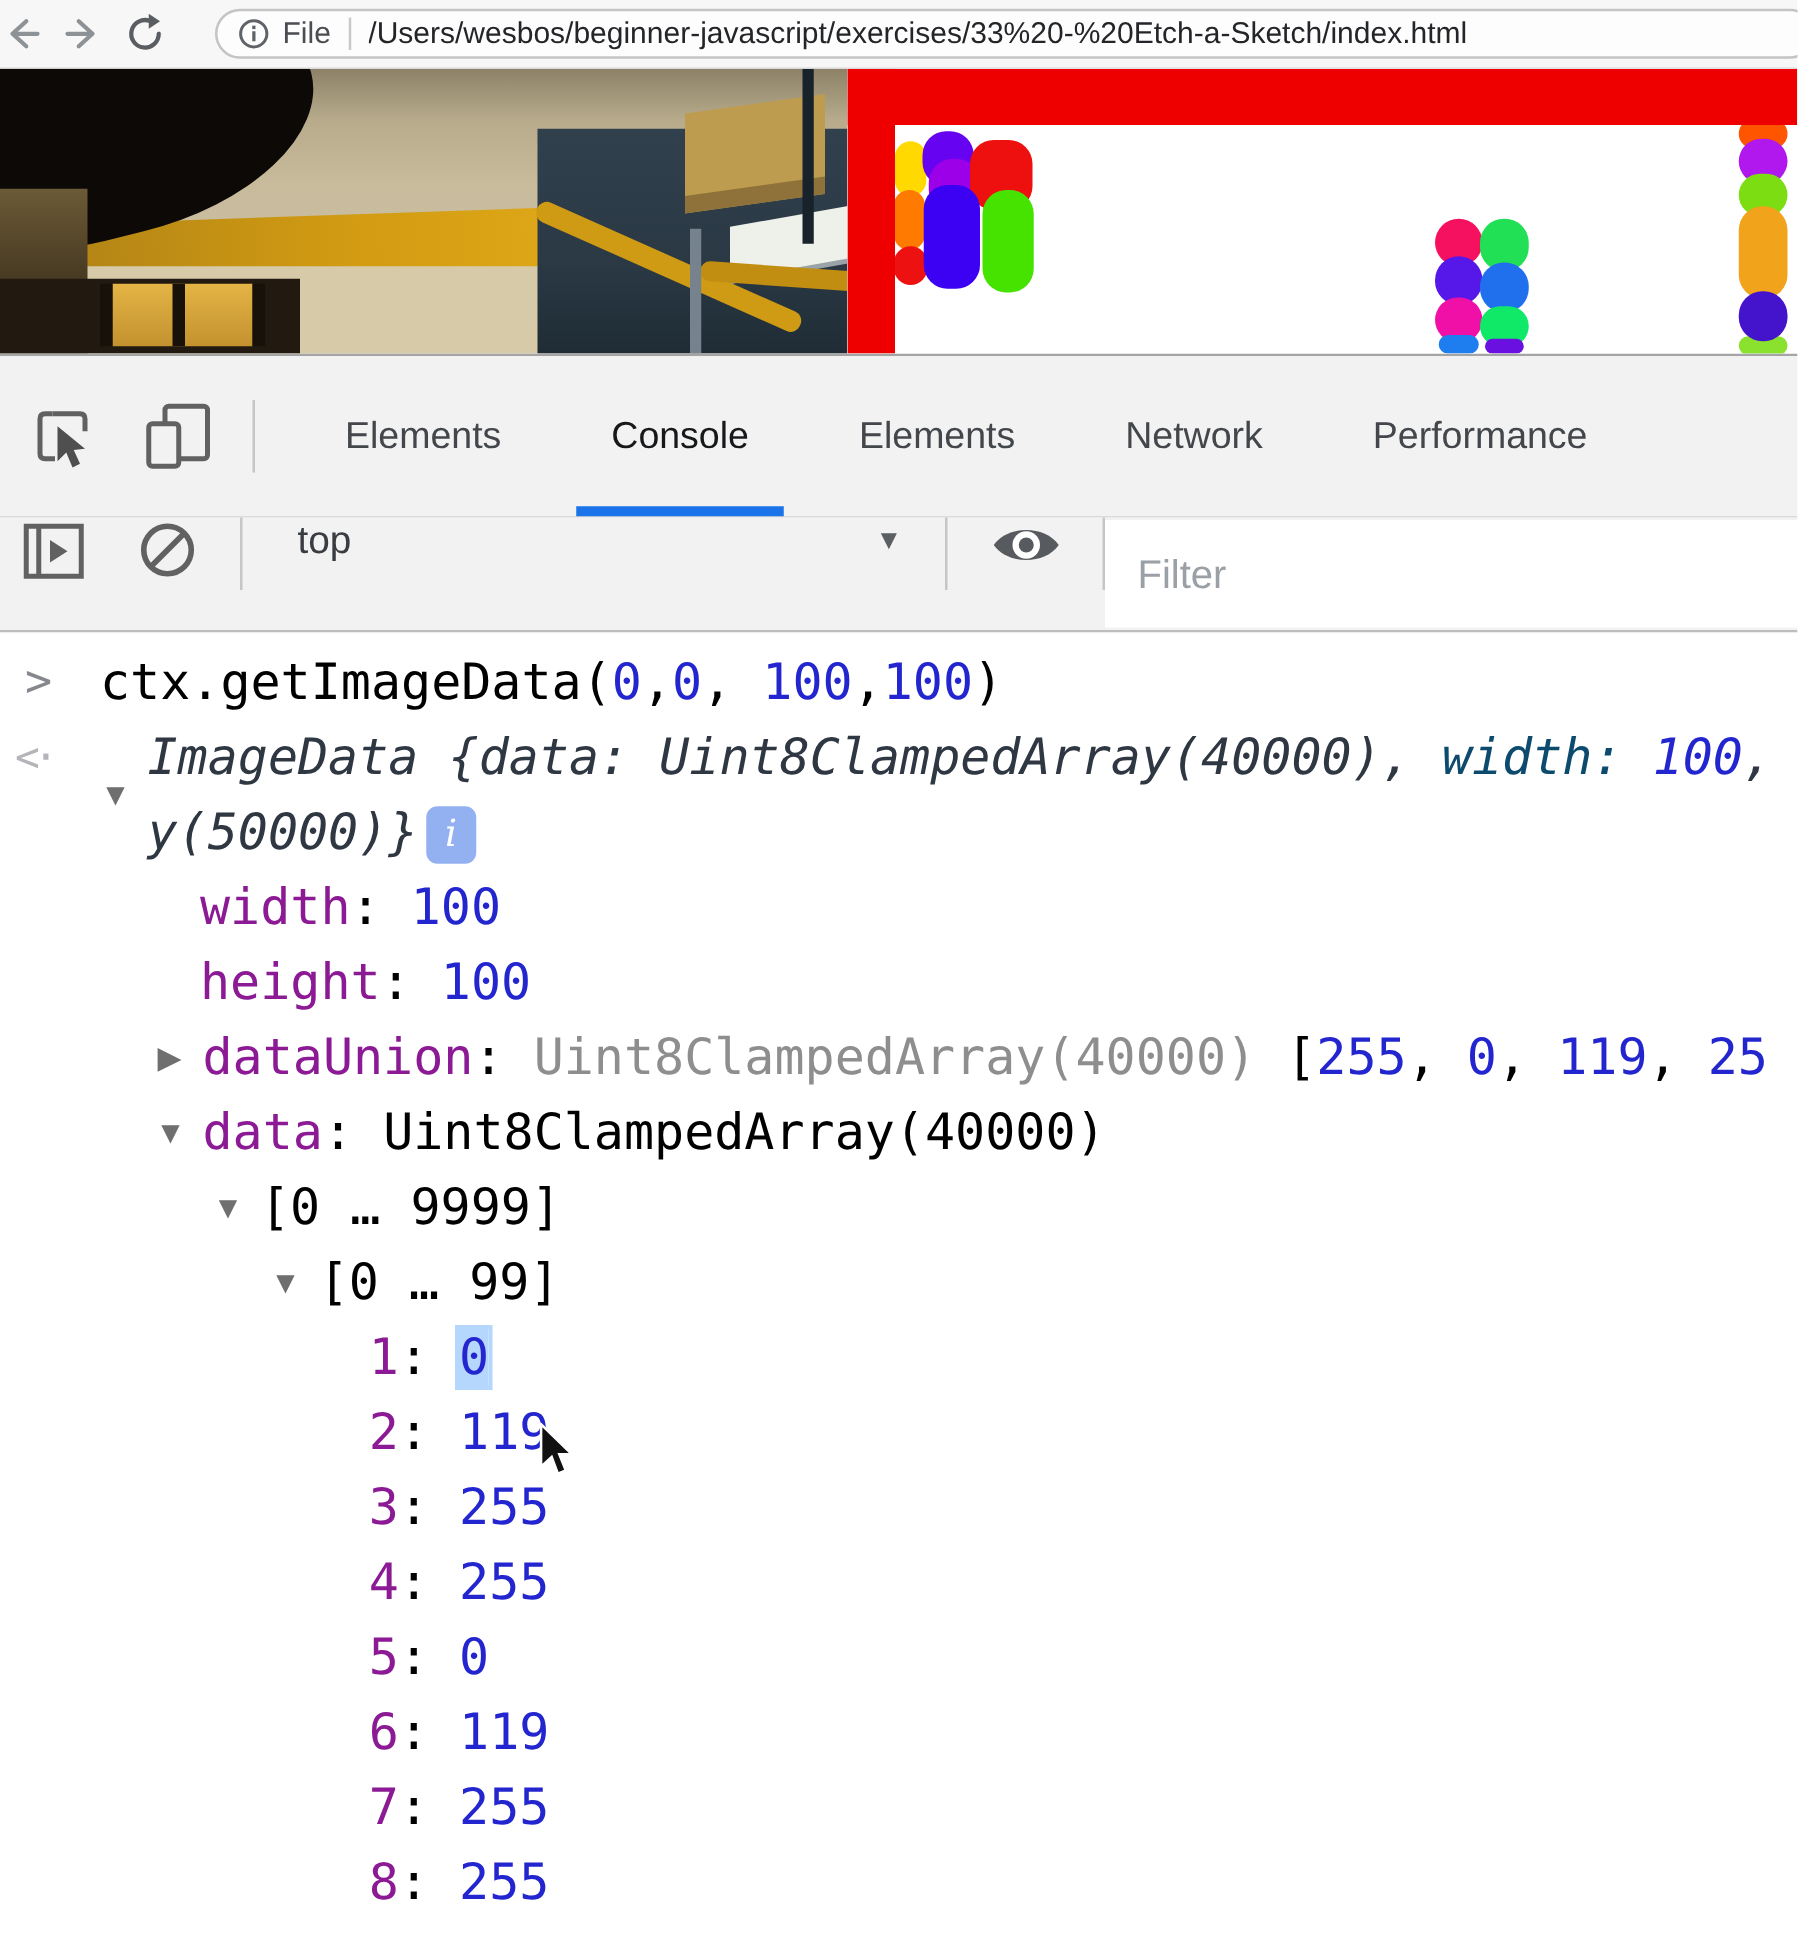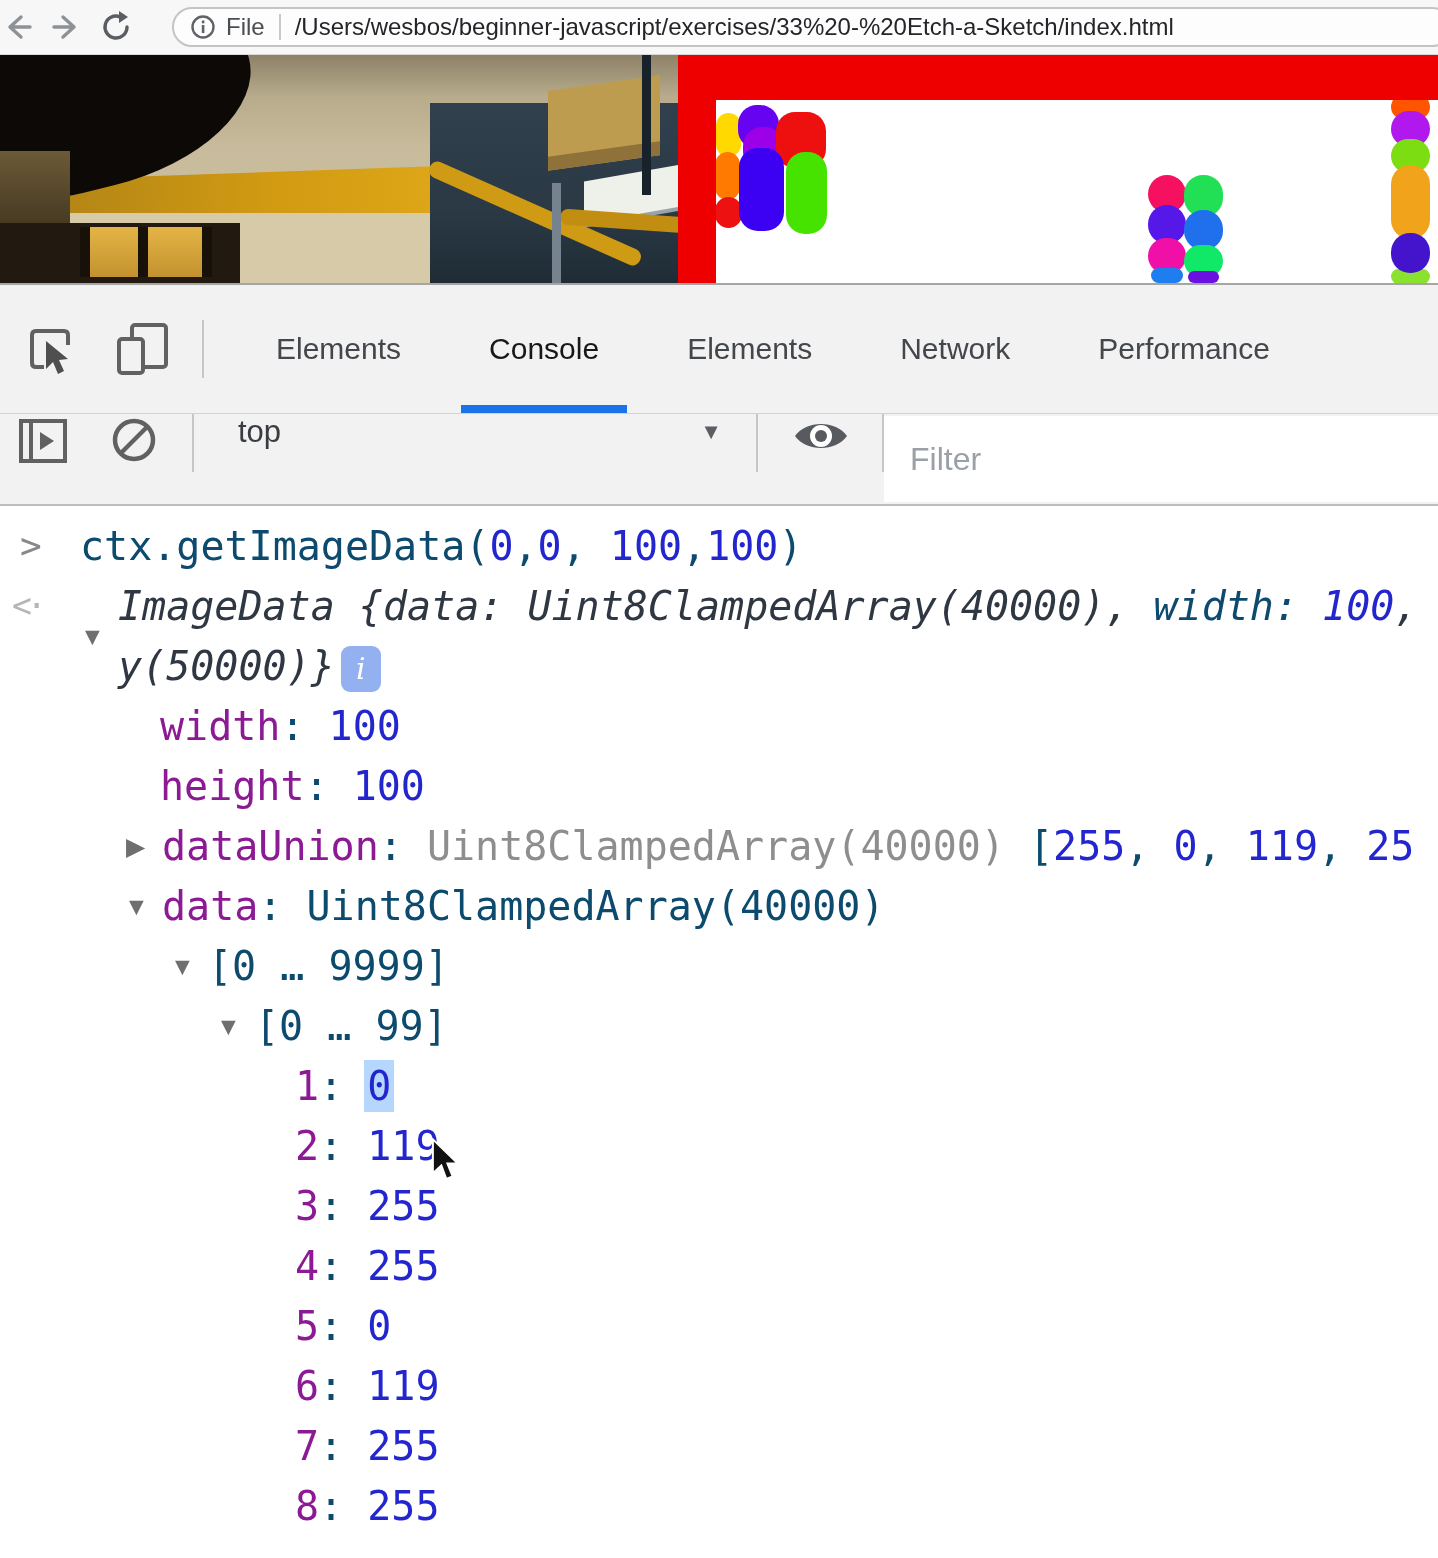--- a/index.html
+++ b/index.html
@@ -85,21 +85,21 @@
   .console { position:relative; height:1081px; background:#fff; overflow:hidden;
     padding-top:10px; font-family:"DejaVu Sans Mono", monospace; font-size:40px;
     color:#2e3742; }
   .crow { position:relative; }
   .cline { height:60px; line-height:60px; white-space:pre; }
   .gutter { position:absolute; top:0; height:60px; line-height:60px; }
   .g-prompt { left:20px; color:#85888c; font-size:36px; }
   .g-return { left:12px; color:#b4b4b9; font-size:33px; letter-spacing:-5px; }
   .expander { position:absolute; color:#6f6f6f; font-size:25px; height:60px;
     line-height:60px; font-family:"Liberation Sans", sans-serif; }
-  .seg.d  { color:#0c4a6e; }
+  .seg.d  { color:#000000; }
   .seg.n  { color:#2326cf; }
   .seg.p  { color:#8b1a94; }
   .seg.g  { color:#8e8e8e; }
   .seg.di { color:#2e3742; font-style:italic; }
   .seg.gi { color:#0c4a6e; font-style:italic; }
   .seg.ni { color:#2326cf; font-style:italic; }
   .seg.sel { background:#b5d6fd; box-shadow:0 0 0 3px #b5d6fd; }
   .ibadge { display:inline-block; width:40px; height:46px; background:#93b1f1;
     border-radius:9px; color:#fff; text-align:center; line-height:46px;
     font-family:"DejaVu Serif", serif; font-style:italic; font-size:30px;

